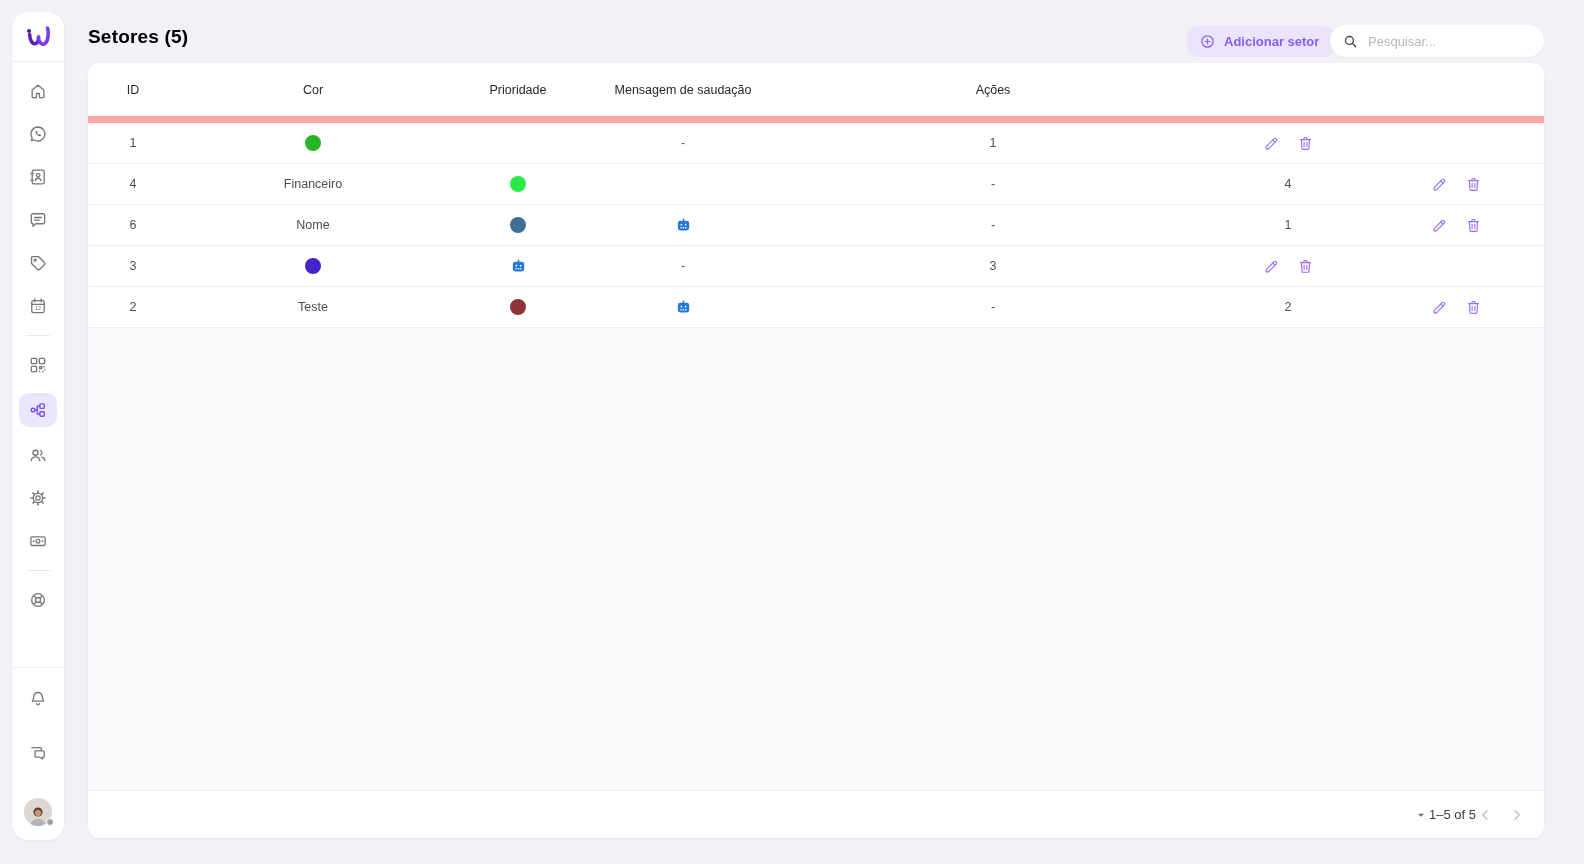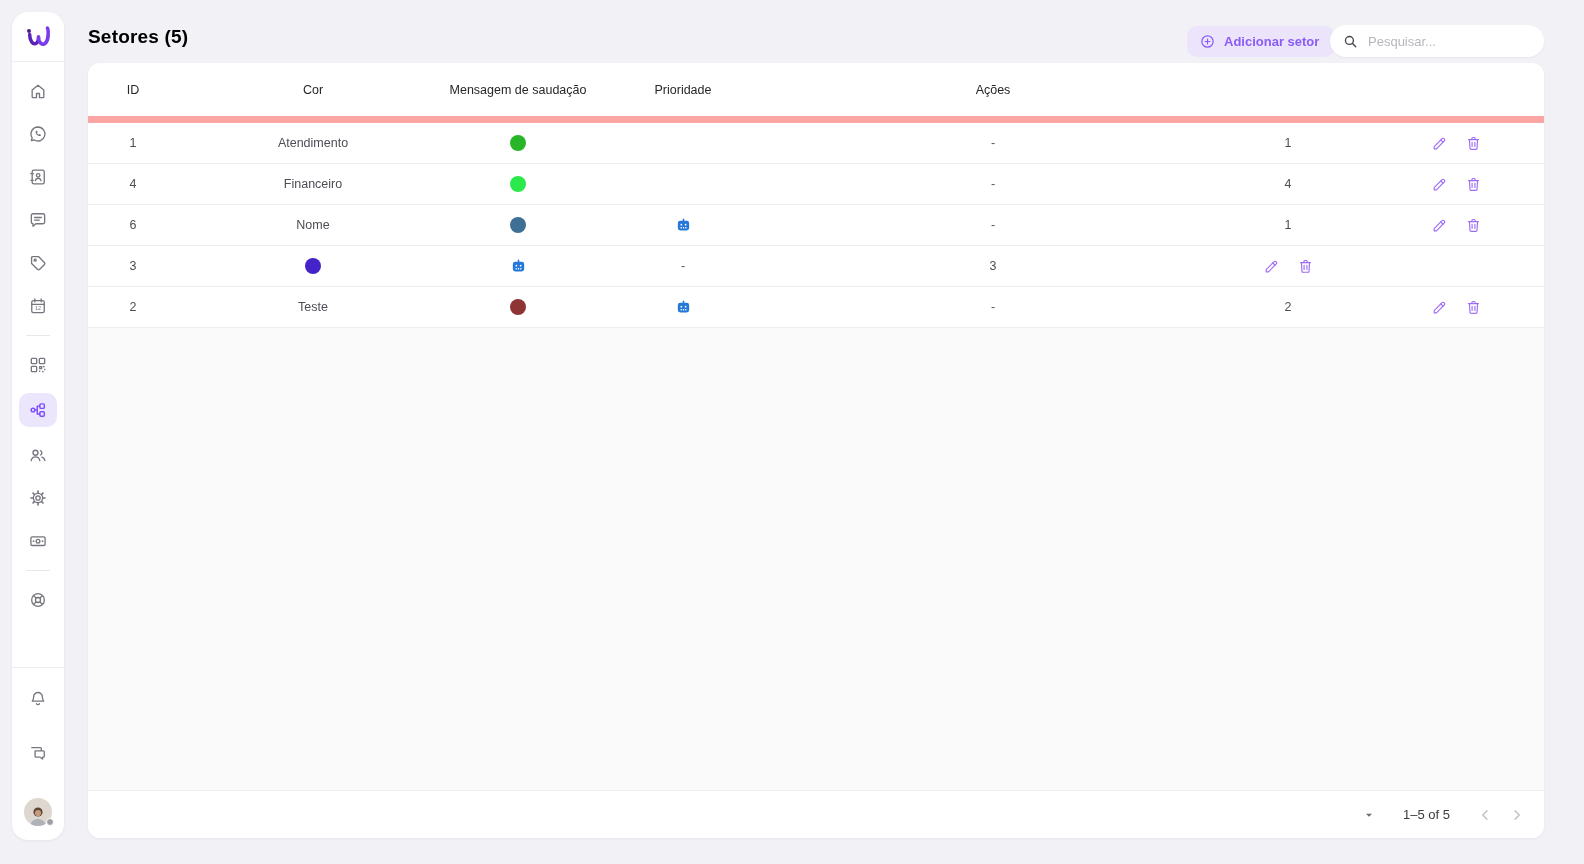--- a/index.html
+++ b/index.html
@@ -51,21 +51,21 @@
   .thead{ background:#fff; height:60px; border-bottom:7px solid #fca5a5; }
   .thead .cell{ font-size:12.5px; font-weight:500; color:#27272a; }
   .trow{ background:#fff; height:41px; border-bottom:1px solid #ededf1; }
   .cell{ display:flex; align-items:center; justify-content:center; font-size:12.5px; color:#4d4d55; }
   .dot{ width:16px; height:16px; border-radius:50%; }
   .dash{ color:#55555c; }
   .actions{ gap:13px; }
   .action-btn{ background:none; border:none; cursor:pointer; display:flex; align-items:center; padding:2px; }
   .spacer{ flex:1; background:#fafafb; }
   .tfoot{ background:#fff; height:48px; border-top:1px solid #ededf1;
-    display:flex; align-items:center; justify-content:flex-end; gap:26px; padding-right:18px; }
+    display:flex; align-items:center; justify-content:flex-end; padding-right:18px; }
   .range-label{ font-size:13px; color:#3b3b40; }
   .pg-btn{ background:none; border:none; cursor:pointer; display:flex; align-items:center; }
   .chev-group{ display:flex; gap:14px; align-items:center; }
 </style>
 </head>
 <body>
 
 <nav class="sidebar">
   <div class="logo-box">
     <svg width="30" height="26" viewBox="0 0 36 30">
@@ -241,28 +241,27 @@
     </svg>
   </span>
   <input type="text" placeholder="Pesquisar..." style="">
 </div>
 
 <section class="card">
 
   <div class="tgrid thead">
     <div class="cell">ID</div>
     <div class="cell">Cor</div>
+    <div class="cell">Prioridade</div>
     <div class="cell">Mensagem de saudação</div>
-    <div class="cell">Prioridade</div>
     <div class="cell">Ações</div>
   </div>
 
   <div class="tgrid trow">
     <div class="cell">1</div>
-    <div class="cell">Atendimento</div>
     <div class="cell">
         <span class="dot" style="background-color: rgb(40, 182, 40);"></span>
       </div>
     <div class="cell">
       <span class="icon" style="visibility: hidden;">
         <svg width="17" height="17" viewBox="0 0 24 24">
             <path fill="#2478d9" d="M12 2.2a1.1 1.1 0 0 1 1.1 1.1V5.4h3.4A3.5 3.5 0 0 1 20 8.9v6.6a3.5 3.5 0 0 1-3.5 3.5h-9A3.5 3.5 0 0 1 4 15.5V8.9a3.5 3.5 0 0 1 3.5-3.5h3.4V3.3A1.1 1.1 0 0 1 12 2.2z"></path>
             <circle cx="9" cy="10.8" r="1.25" fill="#fff"></circle>
             <circle cx="15" cy="10.8" r="1.25" fill="#fff"></circle>
             <rect x="7.7" y="14.2" width="2" height="2" rx=".5" fill="#fff"></rect>

